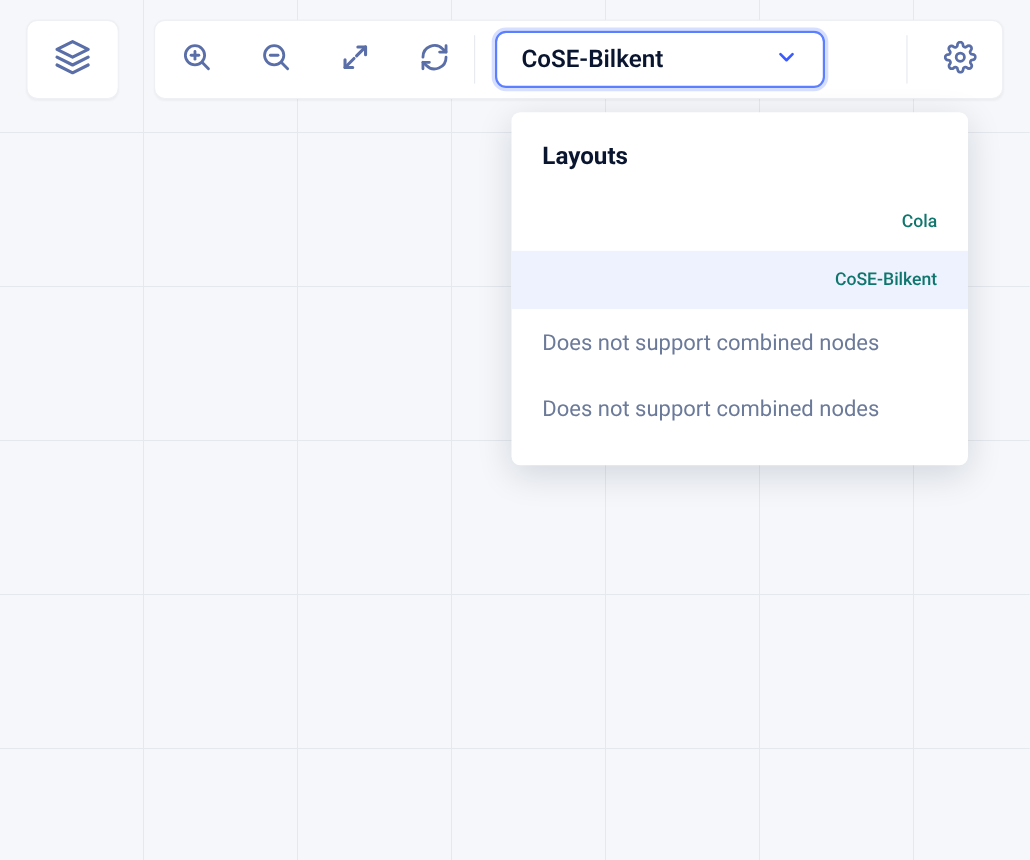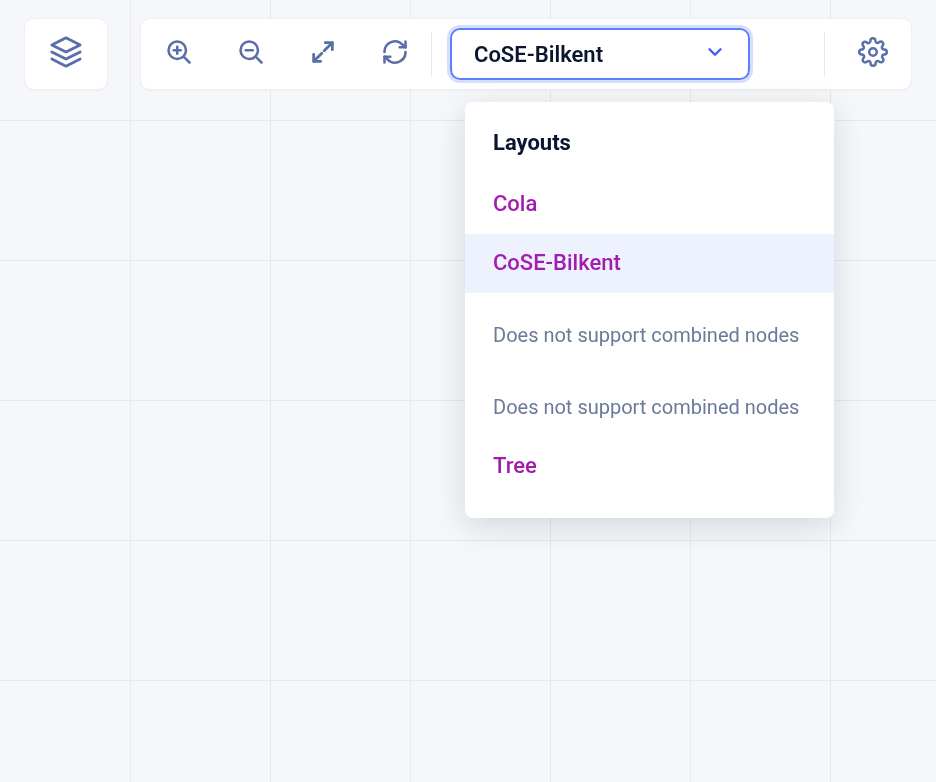--- a/index.html
+++ b/index.html
@@ -124,21 +124,21 @@
       justify-content: center;
       cursor: pointer;
       color: #5a6ea8;
       margin-left: 12px;
     }
     
     .dropdown {
       position: absolute;
       top: 102px;
       left: 465px;
-      width: 369px;
+      width: 415px;
       background: #ffffff;
       border-radius: 8px;
       box-shadow: 0 8px 32px rgba(10,21,48,0.14);
       padding: 18px 0 22px 0;
       z-index: 20;
     }
     
     .dropdown-header {
       font-size: 22px;
       font-weight: 700;
@@ -149,31 +149,32 @@
     .dropdown-item {
       padding: 16px 28px;
       cursor: pointer;
     }
     
     .dropdown-item.selected {
       background: #eef2ff;
     }
     
     .dropdown-item-label {
-      font-size: 22px;
+      font-size: 16px;
       font-weight: 500;
-      color: #a21caf;
+      color: #0f766e;
       margin-bottom: 2px;
+      text-align: right;
     }
     
     .dropdown-item-desc {
       font-size: 20px;
       font-weight: 400;
       color: #6b7a99;
-      margin-top: 12px;
+      margin-top: 0;
       line-height: 1.4;
     }
     
     .flex-spacer {
       flex: 1;
     }
   </style>
 </head>
 <body>
 
@@ -278,16 +279,13 @@
   </div>
 
   <div class="dropdown-item">
     <div class="dropdown-item-desc">Does not support combined nodes</div>
   </div>
 
   <div class="dropdown-item">
     <div class="dropdown-item-desc">Does not support combined nodes</div>
   </div>
 
-  <div class="dropdown-item">
-    <div class="dropdown-item-label">Tree</div>
-  </div>
 </div>
 
 </body></html>

